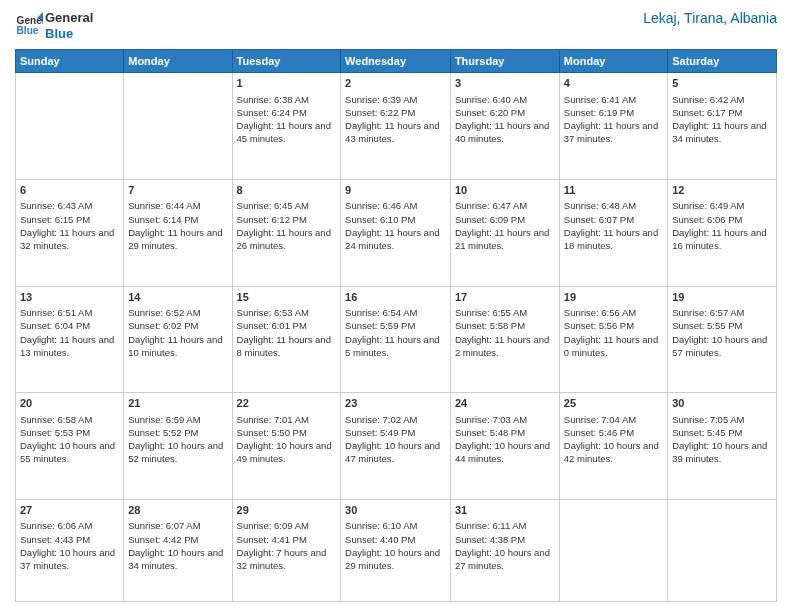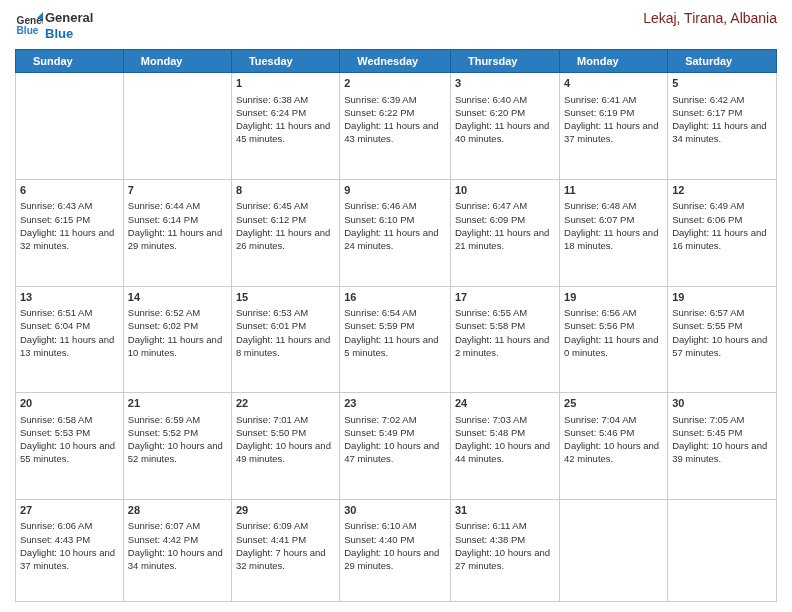--- a/index.html
+++ b/index.html
@@ -45,32 +45,32 @@
       text-align: right;
     }
     .month-title {
       font-size: 32px;
       font-weight: 300;
       color: #333;
       line-height: 1.1;
     }
     .location {
       font-size: 14px;
-      color: #7f1d1d;
+      color: #0369a1;
     }
     .calendar {
       flex: 1;
       border-collapse: collapse;
       width: 100%;
       font-size: 10px;
     }
     .calendar th {
       background: #2b7bbf;
       color: #fff;
-      padding: 5px 17px;
+      padding: 5px 4px;
       text-align: left;
       font-size: 11px;
       font-weight: bold;
       border: 1px solid #1a5f9e;
     }
     .calendar td {
       border: 1px solid #ccc;
       vertical-align: top;
       padding: 3px 4px;
       width: 113px;

